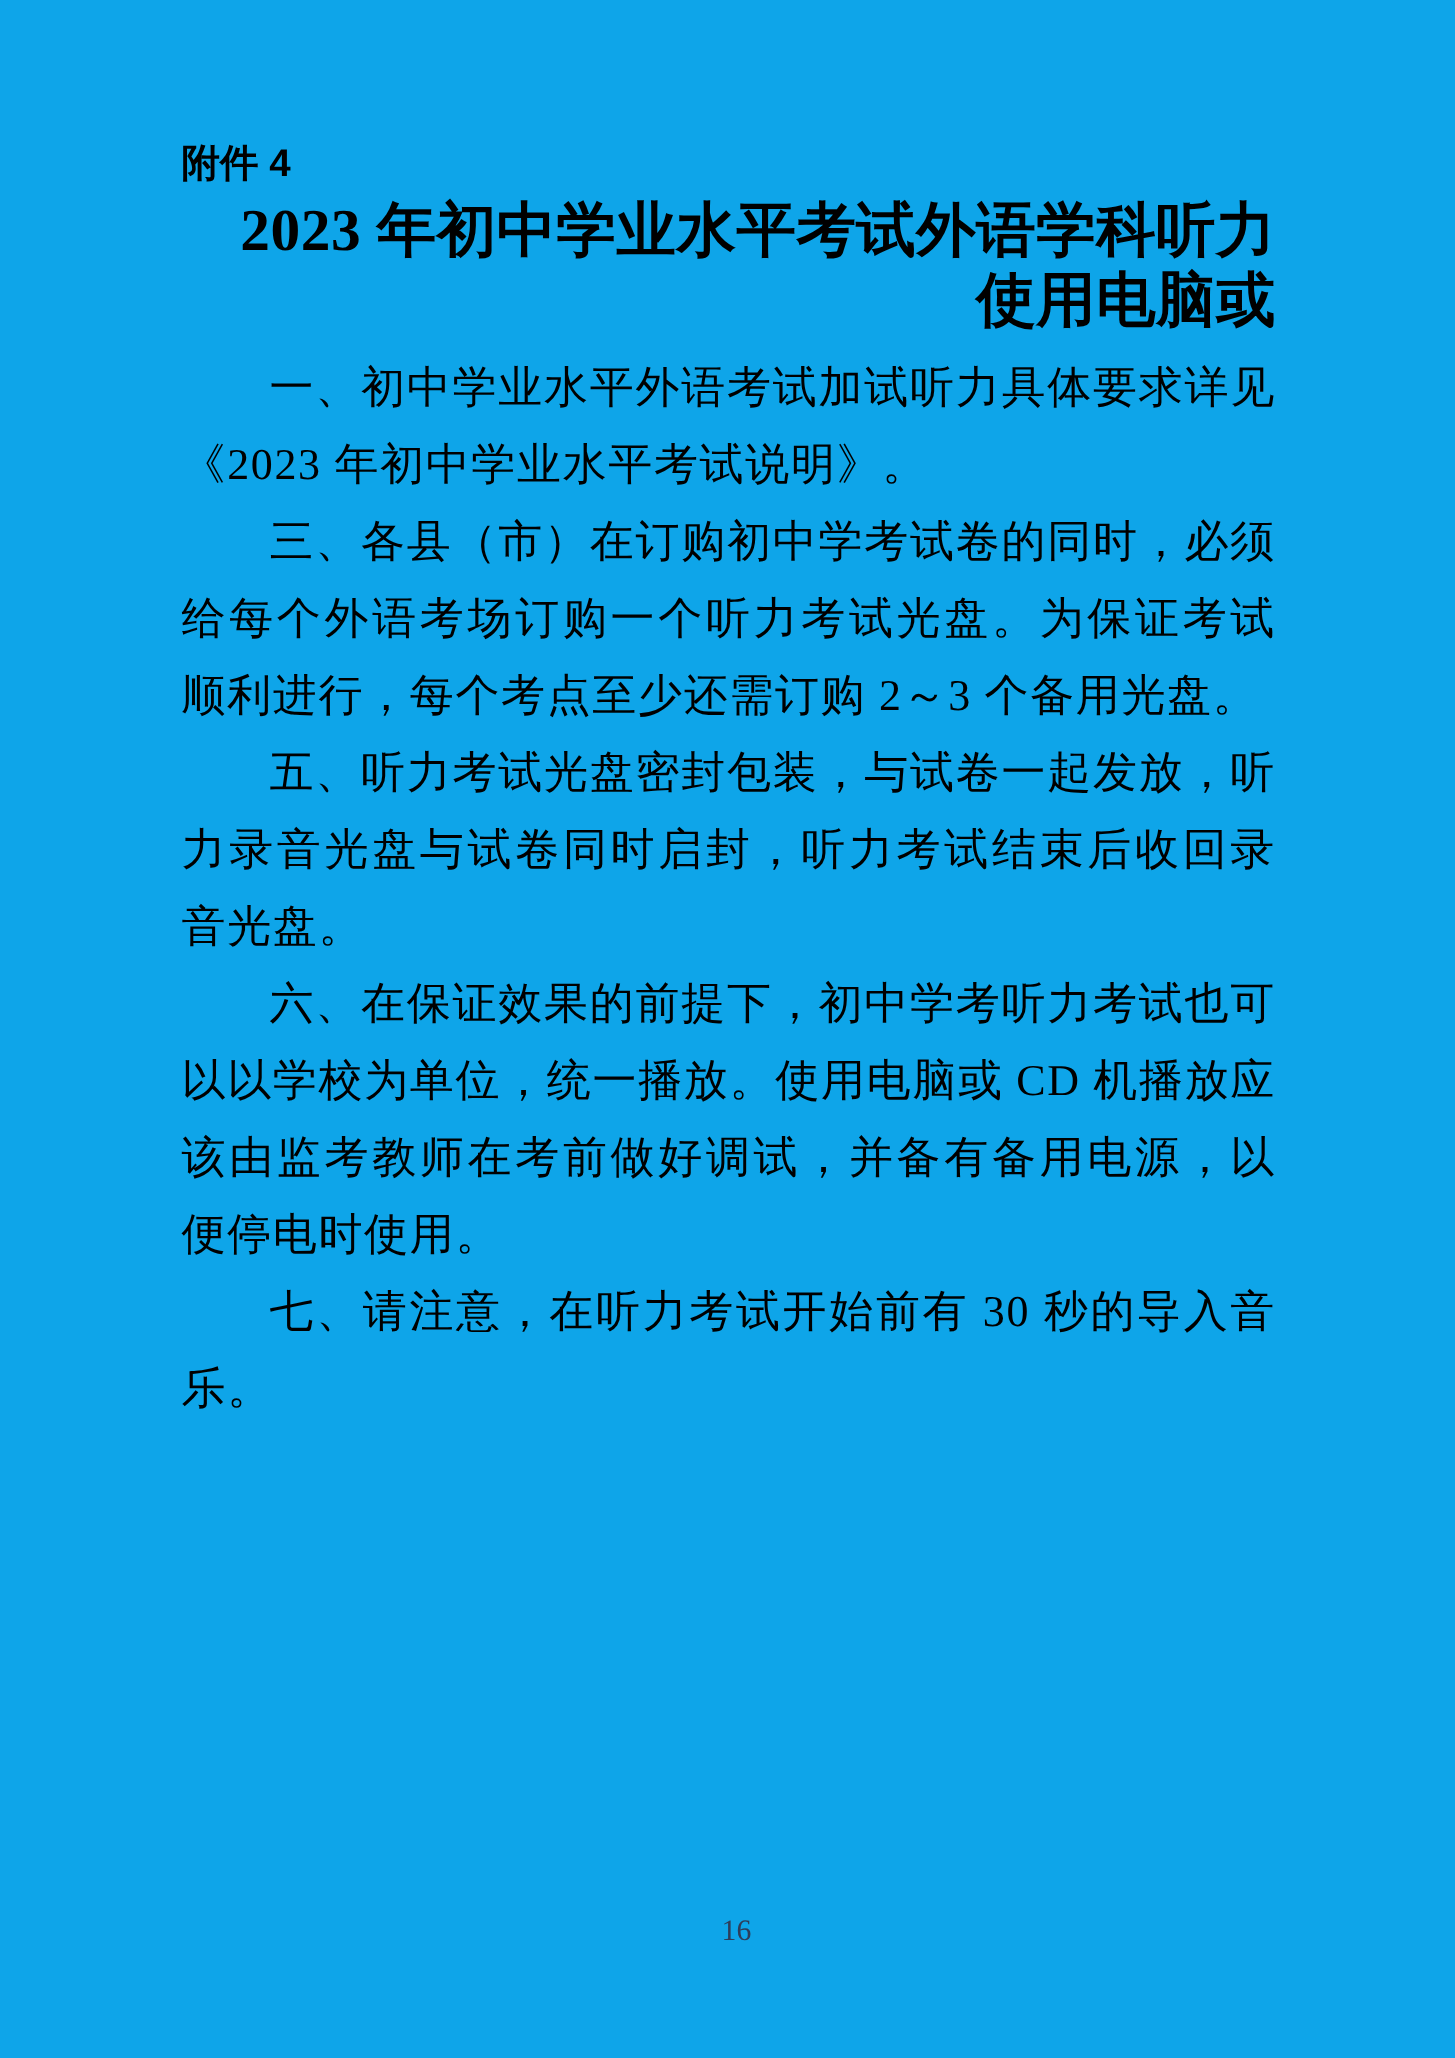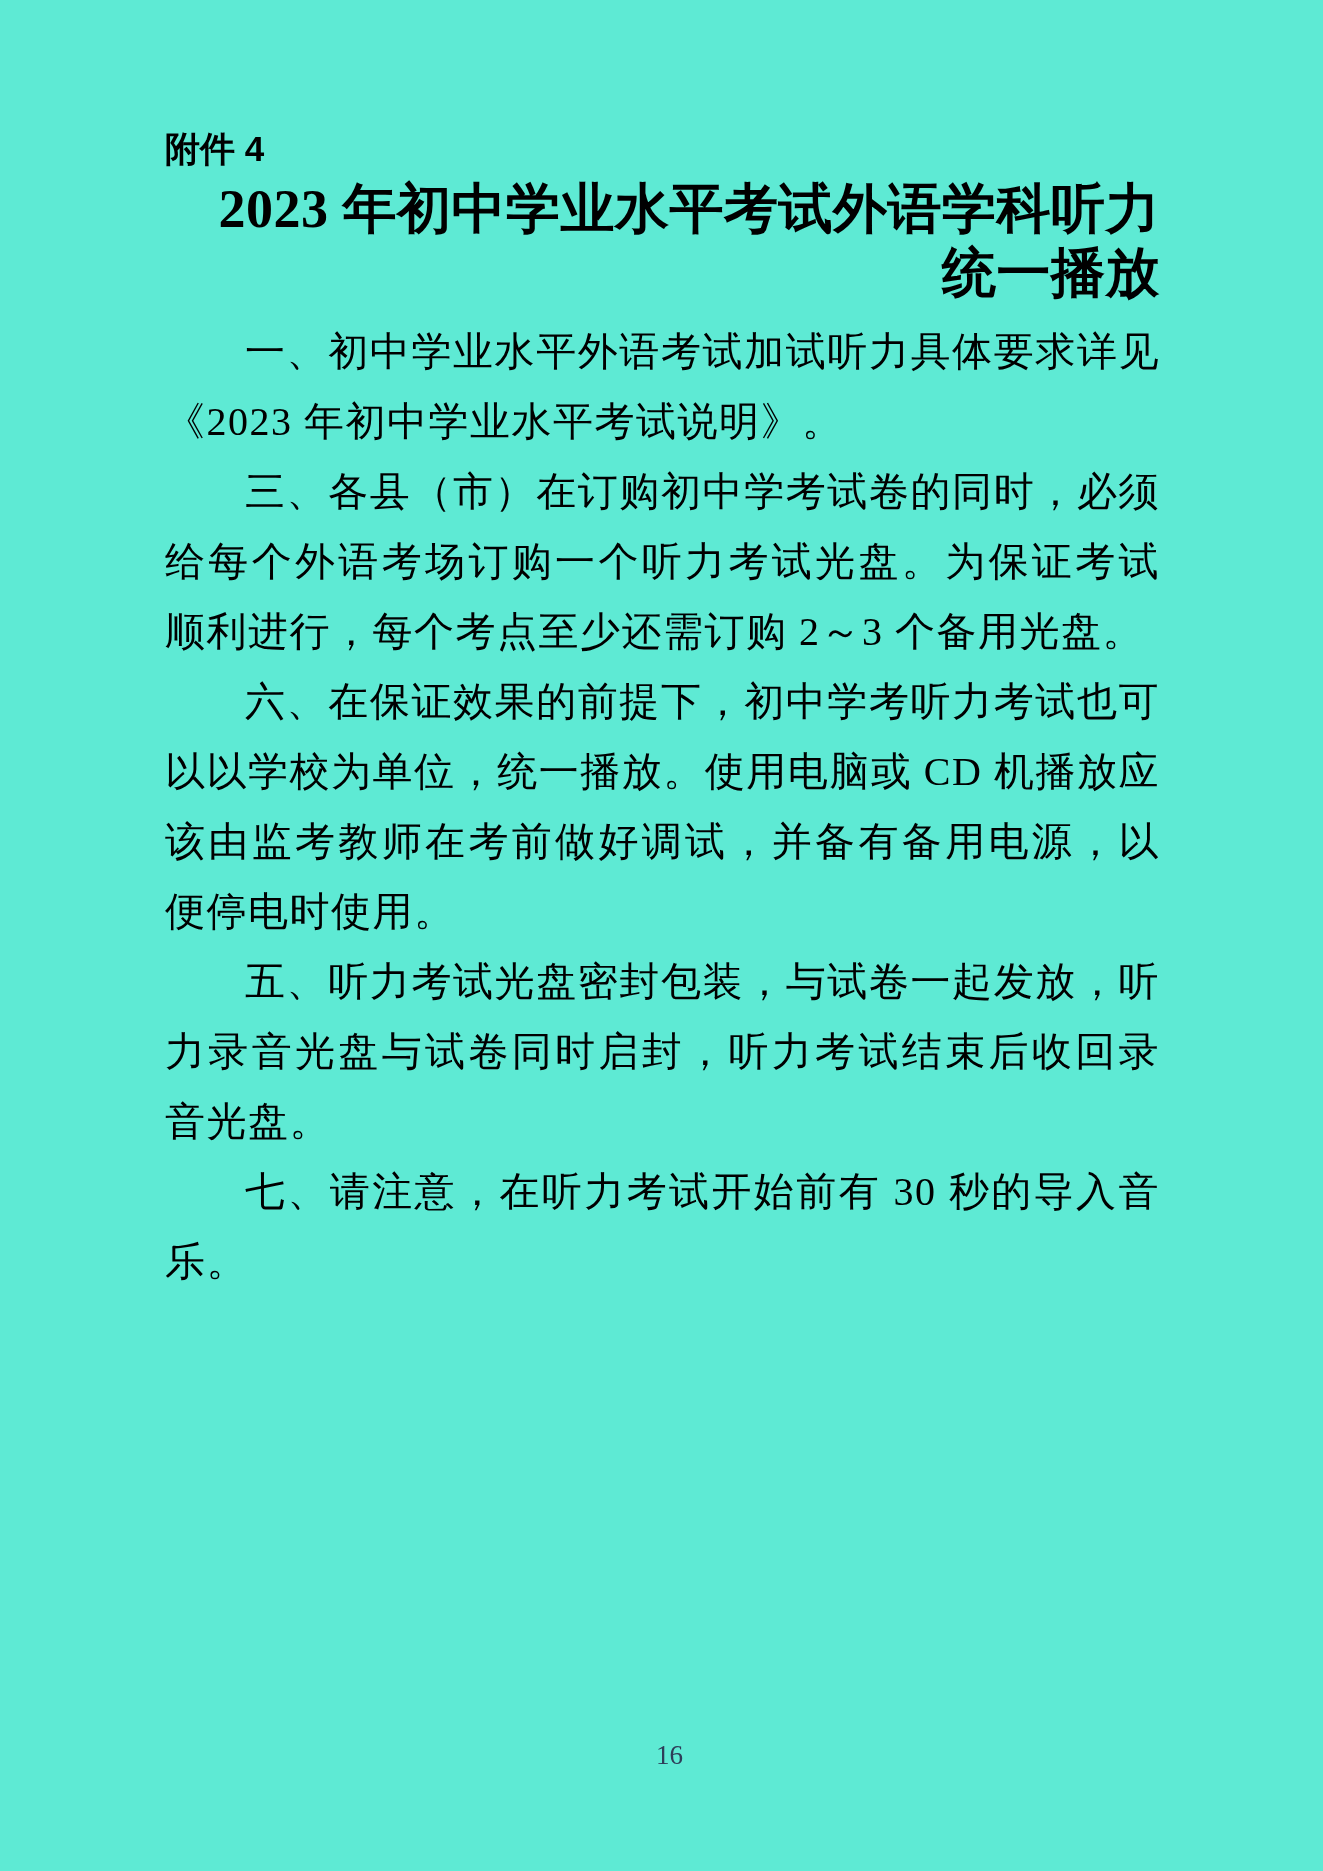--- a/index.html
+++ b/index.html
@@ -5,21 +5,21 @@
   html, body {
     margin: 0;
     padding: 0;
     background: #ffffff;
   }
   .page {
     position: relative;
     width: 1323px;
     height: 1871px;
     margin: 0 auto;
-    background: #5eead4;
+    background: #0ea5e9;
     box-sizing: border-box;
     padding: 128px 163px 0 165px;
     font-family: "Liberation Serif", "DejaVu Serif", serif;
     color: #000000;
     overflow: hidden;
   }
   .attachment-label {
     font-family: "Liberation Sans", "DejaVu Sans", sans-serif;
     font-weight: 600;
     font-size: 35px;
@@ -60,26 +60,26 @@
 </style>
 </head>
 <body>
 
 <div class="page">
 
   <div class="attachment-label">附件 4</div>
 
   <h1 class="doc-title">
     <span class="title-line">2023 年初中学业水平考试外语学科听力</span>
-    <span class="title-line">统一播放</span>
+    <span class="title-line">使用电脑或</span>
   </h1>
 
   <div class="body-text">
     <p>一、初中学业水平外语考试加试听力具体要求详见《2023 年初中学业水平考试说明》。</p>
     <p>三、各县（市）在订购初中学考试卷的同时，必须给每个外语考场订购一个听力考试光盘。为保证考试顺利进行，每个考点至少还需订购 2～3 个备用光盘。</p>
+    <p>五、听力考试光盘密封包装，与试卷一起发放，听力录音光盘与试卷同时启封，听力考试结束后收回录音光盘。</p>
     <p>六、在保证效果的前提下，初中学考听力考试也可以以学校为单位，统一播放。使用电脑或 CD 机播放应该由监考教师在考前做好调试，并备有备用电源，以便停电时使用。</p>
-    <p>五、听力考试光盘密封包装，与试卷一起发放，听力录音光盘与试卷同时启封，听力考试结束后收回录音光盘。</p>
     <p>七、请注意，在听力考试开始前有 30 秒的导入音乐。</p>
   </div>
 
   <div class="page-number">16</div>
 
 </div>
 
 </body></html>

